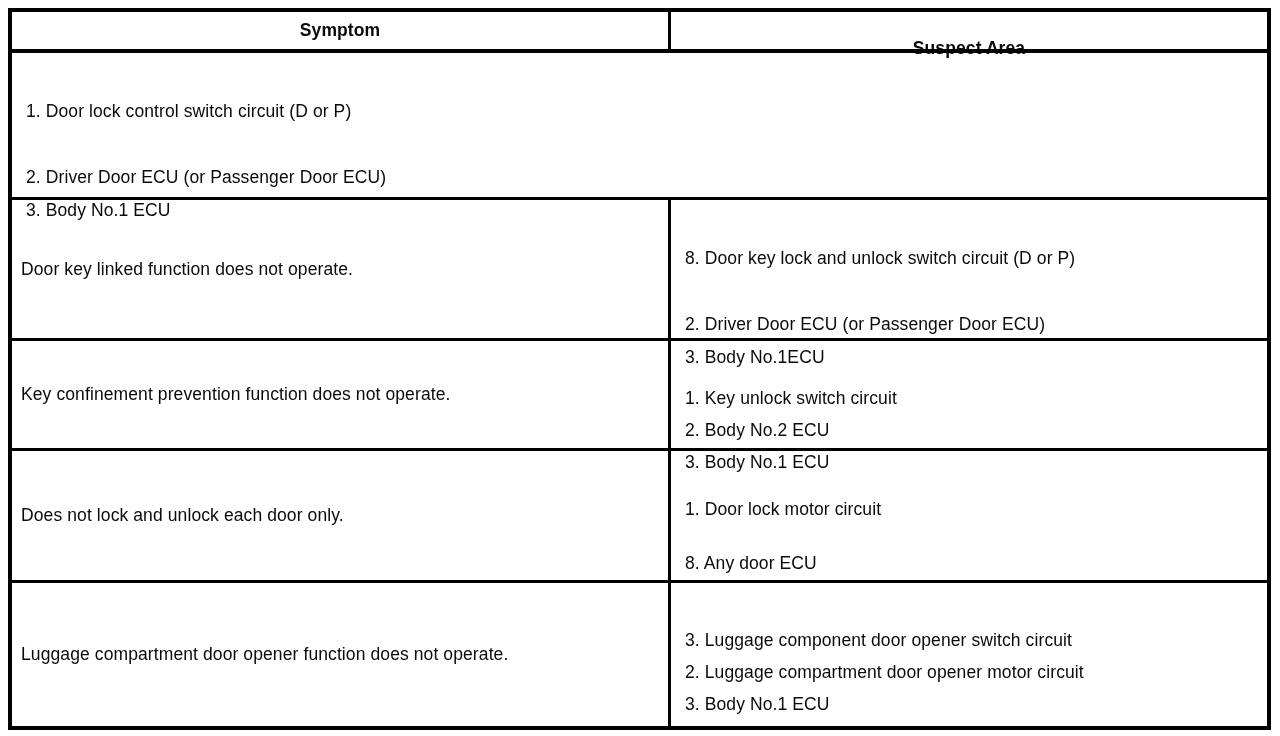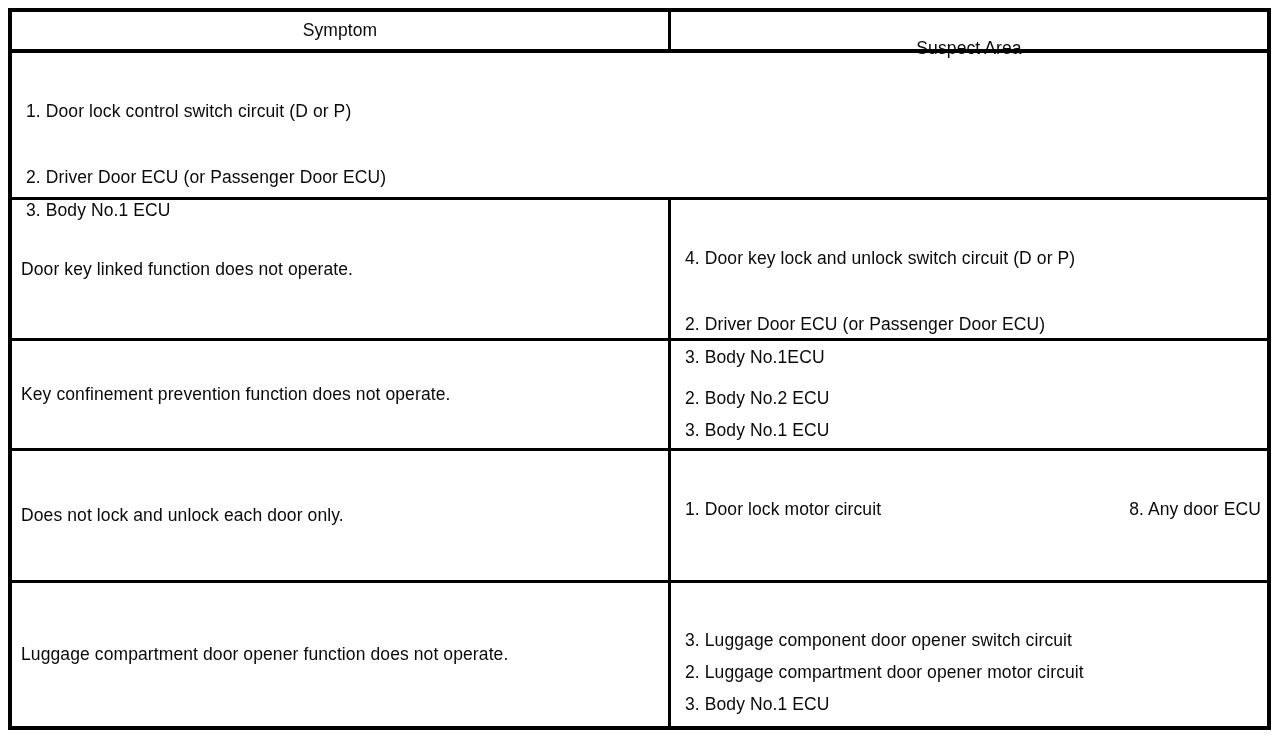--- a/index.html
+++ b/index.html
@@ -17,21 +17,21 @@
     border: 4px solid #000;
     display: flex;
     flex-direction: column;
     background: #fff;
   }
   .trow {
     display: flex;
     flex-direction: row;
     border-top: 3px solid #000;
   }
-  .trow.header { border-top: none; height: 37px; }
+  .trow.header { border-top: none; height: 37px; font-weight: bold; }
   .trow.r1 { height: 148px; border-top: 4px solid #000; }
   .trow.r2 { height: 141px; }
   .trow.r3 { height: 110px; }
   .trow.r4 { height: 174px; }
   .trow.r5 { flex: 1; }
   .cell-symptom {
     width: 659px;
     border-right: 3px solid #000;
     display: flex;
     align-items: center;
@@ -57,22 +57,23 @@
   .suspect-item { line-height: 33px; white-space: nowrap; }
   
   .trow.r1 .suspect-item:first-child,
   .trow.r2 .suspect-item:first-child { margin-bottom: 33px; }
   
   .trow.r3 .cell-suspect, .trow.r5 .cell-suspect { padding-top: 6px; }
   .trow.r3 .suspect-item, .trow.r5 .suspect-item { line-height: 32px; }
   
   .trow.r4 .cell-suspect {
     display: flex;
+    flex-direction: column;
     justify-content: space-between;
-    padding-bottom: 10px;
+    padding-bottom: 0;
   }
 </style>
 </head>
 <body>
 
 <div class="doc-table">
 
   <div class="trow header">
     <div class="cell-symptom">Symptom</div>
     <div class="cell-suspect">Suspect Area</div>
@@ -82,29 +83,30 @@
     <div class="cell-suspect">
       <div class="suspect-item">1. Door lock control switch circuit (D or P)</div>
       <div class="suspect-item">2. Driver Door ECU (or Passenger Door ECU)</div>
       <div class="suspect-item">3. Body No.1 ECU</div>
     </div>
   </div>
 
   <div class="trow r2">
     <div class="cell-symptom">Door key linked function does not operate.</div>
     <div class="cell-suspect">
-      <div class="suspect-item">4. Door key lock and unlock switch circuit (D or P)</div>
+      <div class="suspect-item">8. Door key lock and unlock switch circuit (D or P)</div>
       <div class="suspect-item">2. Driver Door ECU (or Passenger Door ECU)</div>
       <div class="suspect-item">3. Body No.1ECU</div>
     </div>
   </div>
 
   <div class="trow r3">
     <div class="cell-symptom">Key confinement prevention function does not operate.</div>
     <div class="cell-suspect">
+      <div class="suspect-item">1. Key unlock switch circuit</div>
       <div class="suspect-item">2. Body No.2 ECU</div>
       <div class="suspect-item">3. Body No.1 ECU</div>
     </div>
   </div>
 
   <div class="trow r4">
     <div class="cell-symptom">Does not lock and unlock each door only.</div>
     <div class="cell-suspect">
       <div class="suspect-item">1. Door lock motor circuit</div>
       <div class="suspect-item">8. Any door ECU</div>

